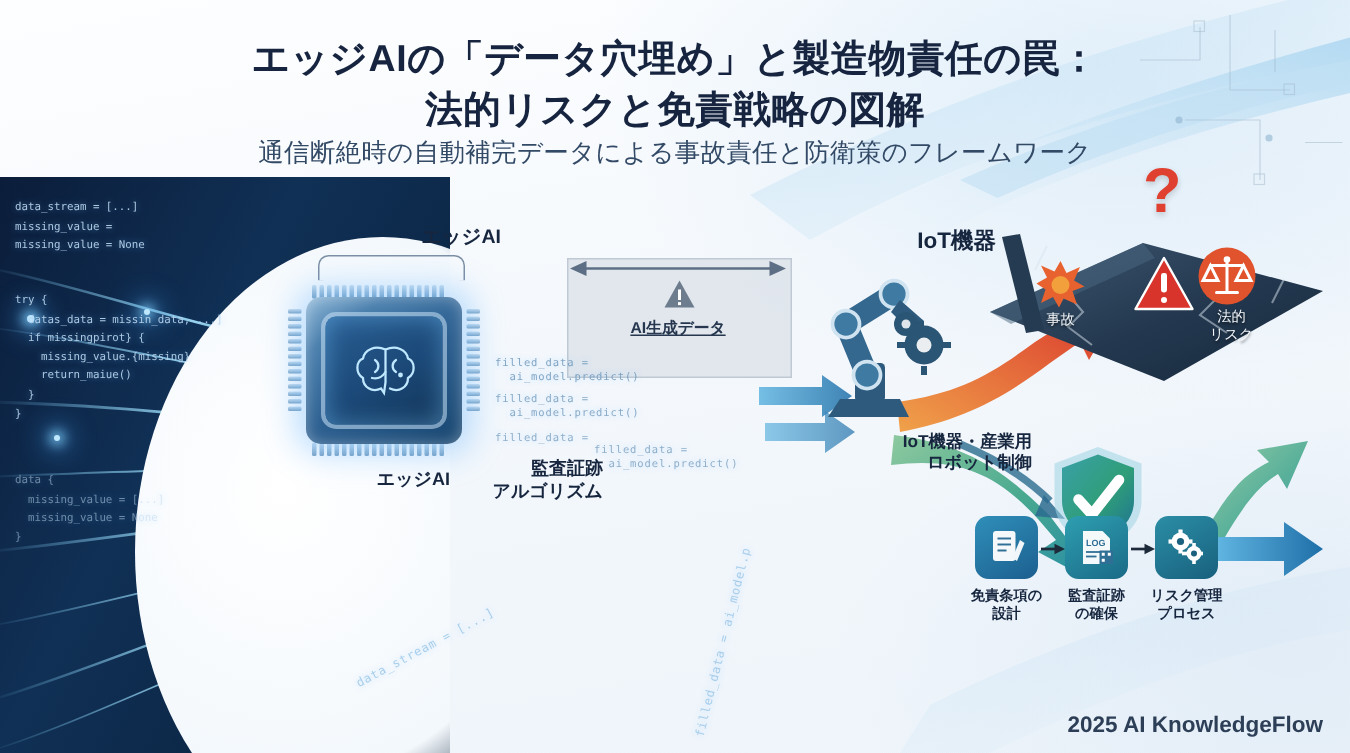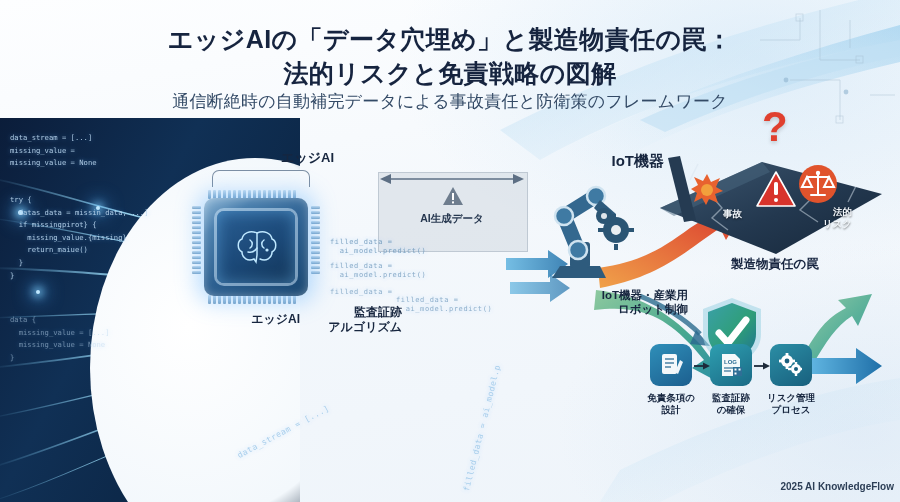--- a/index.html
+++ b/index.html
@@ -49,21 +49,21 @@
   .title{
     position:absolute;left:0;right:0;top:22px;text-align:center;
     font-size:25px;font-weight:bold;color:#16243f;letter-spacing:.4px;line-height:34px;
   }
   .title .l2{display:block;}
   .subtitle{
     position:absolute;left:0;right:0;top:90px;text-align:center;
     font-size:17px;color:#334a66;letter-spacing:.2px;
   }
   .footer{
-    position:absolute;right:6px;bottom:10px;font-size:10px;color:#2d3f57;font-weight:600;margin-top:16px;
+    position:absolute;right:18px;bottom:10px;font-size:15px;color:#2d3f57;font-weight:600;margin-top:16px;
   }
 
   
   .lbl{position:absolute;color:#17263f;font-weight:bold;text-align:right;line-height:1.22;margin-left:24px;}
 
   
   .chipwrap{position:absolute;left:190px;top:188px;width:132px;height:118px;}
   .chip-body{
     position:absolute;left:14px;top:10px;width:104px;height:98px;border-radius:10px;
     background:linear-gradient(145deg,#8fb8d8 0%,#4a7fad 22%,#2c5f90 55%,#17456f 100%);
@@ -86,32 +86,32 @@
     border-top:1.6px solid #7d8fa4;border-left:1.6px solid #7d8fa4;border-right:1.6px solid #7d8fa4;
     border-radius:7px 7px 0 0;}
 
   
   .gapbox{
     position:absolute;left:378px;top:172px;width:148px;height:78px;
     background:rgba(205,214,222,.50);border:1px solid rgba(150,165,180,.45);
   }
   .gaparrow{position:absolute;left:378px;top:172px;width:148px;height:14px;}
   .gaplabel{position:absolute;left:378px;top:212px;width:148px;text-align:center;
-    font-size:10.5px;color:#26374f;font-weight:600;}
+    font-size:10.5px;color:#26374f;font-weight:600;text-decoration:underline;}
   .warn-tri{position:absolute;left:442px;top:186px;width:22px;height:20px;}
 
   
   .robot{position:absolute;left:534px;top:170px;width:112px;height:118px;}
 
   
   .riskplat{position:absolute;left:650px;top:150px;width:238px;height:122px;}
   .qmark{position:absolute;left:762px;top:106px;font-size:42px;font-weight:bold;
     color:#e0402f;line-height:42px;text-shadow:0 2px 4px rgba(0,0,0,.18);}
   .riskicon{position:absolute;width:34px;height:34px;}
-  .risklbl{position:absolute;text-align:right;font-size:9.5px;font-weight:bold;
+  .risklbl{position:absolute;text-align:center;font-size:9.5px;font-weight:normal;
     color:#f2f6fa;line-height:1.22;text-shadow:0 1px 2px rgba(0,0,0,.6);}
 
   
   .shield{position:absolute;left:700px;top:296px;width:64px;height:72px;}
   .defbox{position:absolute;width:42px;height:42px;border-radius:9px;}
   .defbox.b1{left:650px;top:344px;background:linear-gradient(150deg,#2f8fb9,#1c5f8f);}
   .defbox.b2{left:710px;top:344px;background:linear-gradient(150deg,#2e9fb0,#1a6a86);}
   .defbox.b3{left:770px;top:344px;background:linear-gradient(150deg,#2b8ea5,#18607e);}
   .deflbl{position:absolute;width:72px;text-align:center;font-size:9.5px;
     font-weight:bold;color:#17263f;line-height:1.25;}
@@ -437,21 +437,20 @@
       <path d="M31 13 L26 23 L36 23 Z"></path>
       <line x1="13" y1="31" x2="27" y2="31"></line>
     </g>
     <circle cx="20" cy="9" r="2.2" fill="#ffffff"></circle>
   </svg>
   <div class="risklbl" style="left:790px;top:206px;width:62px">
     <span>法的</span><br>
     <span>リスク</span>
   </div>
 
-  <div class="caption" style="left:690px;top:256px;width:170px;font-size:12.5px">製造物責任の罠</div>
 
   <svg class="shield" viewBox="0 0 64 72">
     <path d="M32 2 L61 13 L61 38 C61 54 48 65 32 70 C16 65 3 54 3 38 L3 13 Z" fill="#9fd3e4" opacity=".55"></path>
     <path d="M32 7 L56 16 L56 38 C56 51 45 61 32 65 C19 61 8 51 8 38 L8 16 Z" fill="url(#shieldG)"></path>
     <path d="M19 37 L28 47 L46 24" stroke="#ffffff" stroke-width="7" fill="none" stroke-linecap="round" stroke-linejoin="round"></path>
   </svg>
 
   <div class="defbox b1"></div>
   <svg style="position:absolute;left:658px;top:352px;width:26px;height:26px" viewBox="0 0 26 26">
     <rect x="4" y="2" width="15" height="20" rx="2" fill="#ffffff" opacity=".95"></rect>

